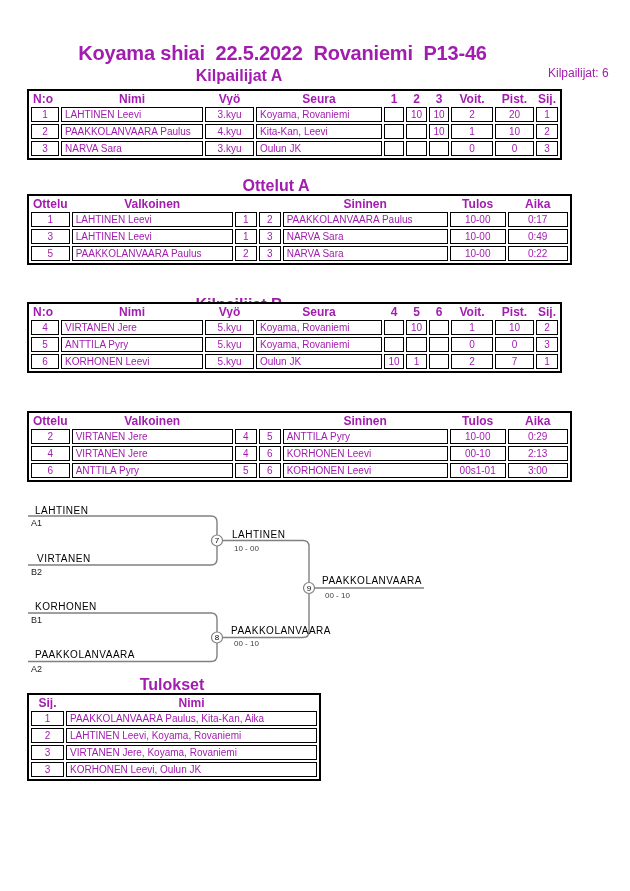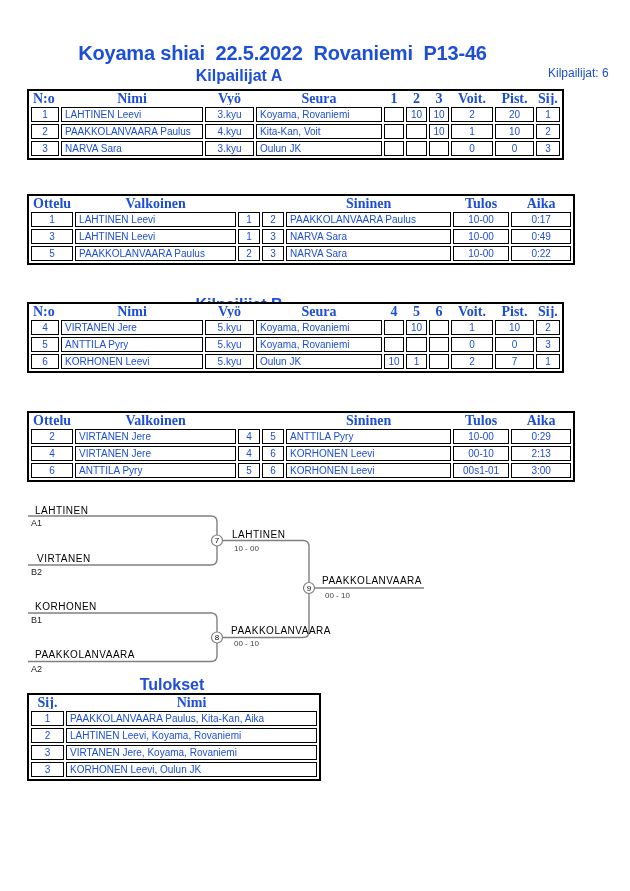--- a/index.html
+++ b/index.html
@@ -1,26 +1,26 @@
 <!DOCTYPE html>
 <html><head>
 <meta charset="utf-8">
 <style>
   html,body{margin:0;padding:0;background:#fff;}
   .page{position:relative;width:630px;height:891px;background:#fff;overflow:hidden;
-        font-family:"Liberation Sans",sans-serif;color:#1d4ed8;}
+        font-family:"Liberation Sans",sans-serif;color:#a21caf;}
   .abs{position:absolute;}
   .main-title{left:0;top:42px;width:565px;text-align:center;font-size:20px;font-weight:bold;
               white-space:pre;letter-spacing:-0.2px;}
   .sec-title{width:200px;text-align:center;font-size:16px;font-weight:bold;}
   .count-label{left:548px;top:66px;font-size:12px;}
   table.rpt{border-collapse:separate;border-spacing:2px;border:2px solid #000;background:#fff;
             table-layout:fixed;}
-  table.rpt th{border:none;font-size:14px;font-weight:bold;height:12px;line-height:12px;
-               padding:0 2px;white-space:nowrap;overflow:hidden;font-family:Liberation Serif, serif;}
+  table.rpt th{border:none;font-size:12px;font-weight:bold;height:12px;line-height:12px;
+               padding:0 2px;white-space:nowrap;overflow:hidden;}
   table.rpt td{border:1px solid #000;font-size:10px;height:13px;line-height:13px;
                padding:0 3px;white-space:nowrap;overflow:hidden;}
   .c{text-align:center;}
   .l{text-align:left;}
   th.grpL,td.grpL{border-left:2px solid #000;}
   th.divL{border-left:1px solid #000;}
   svg text{font-family:"Liberation Sans",sans-serif;}
   .bk-name{font-size:10px;letter-spacing:0.5px;fill:#000;}
   .bk-seed{font-size:9px;fill:#1a1a1a;}
   .bk-score{font-size:8px;fill:#404040;}
@@ -71,21 +71,21 @@
       <td class="c">10</td>
       <td class="c">10</td>
       <td class="c grpL">2</td>
       <td class="c">20</td>
       <td class="c">1</td>
     </tr>
     <tr>
       <td class="c">2</td>
       <td class="l">PAAKKOLANVAARA Paulus</td>
       <td class="c">4.kyu</td>
-      <td class="l">Kita-Kan, Voit</td>
+      <td class="l">Kita-Kan, Leevi</td>
       <td class="c"></td>
       <td class="c"></td>
       <td class="c">10</td>
       <td class="c grpL">1</td>
       <td class="c">10</td>
       <td class="c">2</td>
     </tr>
     <tr>
       <td class="c">3</td>
       <td class="l">NARVA Sara</td>
@@ -94,20 +94,21 @@
       <td class="c"></td>
       <td class="c"></td>
       <td class="c"></td>
       <td class="c grpL">0</td>
       <td class="c">0</td>
       <td class="c">3</td>
     </tr>
   </tbody>
     </table>
 
+  <div class="abs sec-title" style="left:176px;top:177px;">Ottelut A</div>
 
   <table class="rpt abs" style="left:27px;top:194px;">
     <colgroup>
         <col style="width:28px">
         <col style="width:161px">
         <col style="width:22px">
         <col style="width:22px">
         <col style="width:165px">
         <col style="width:56px">
         <col style="width:60px">

